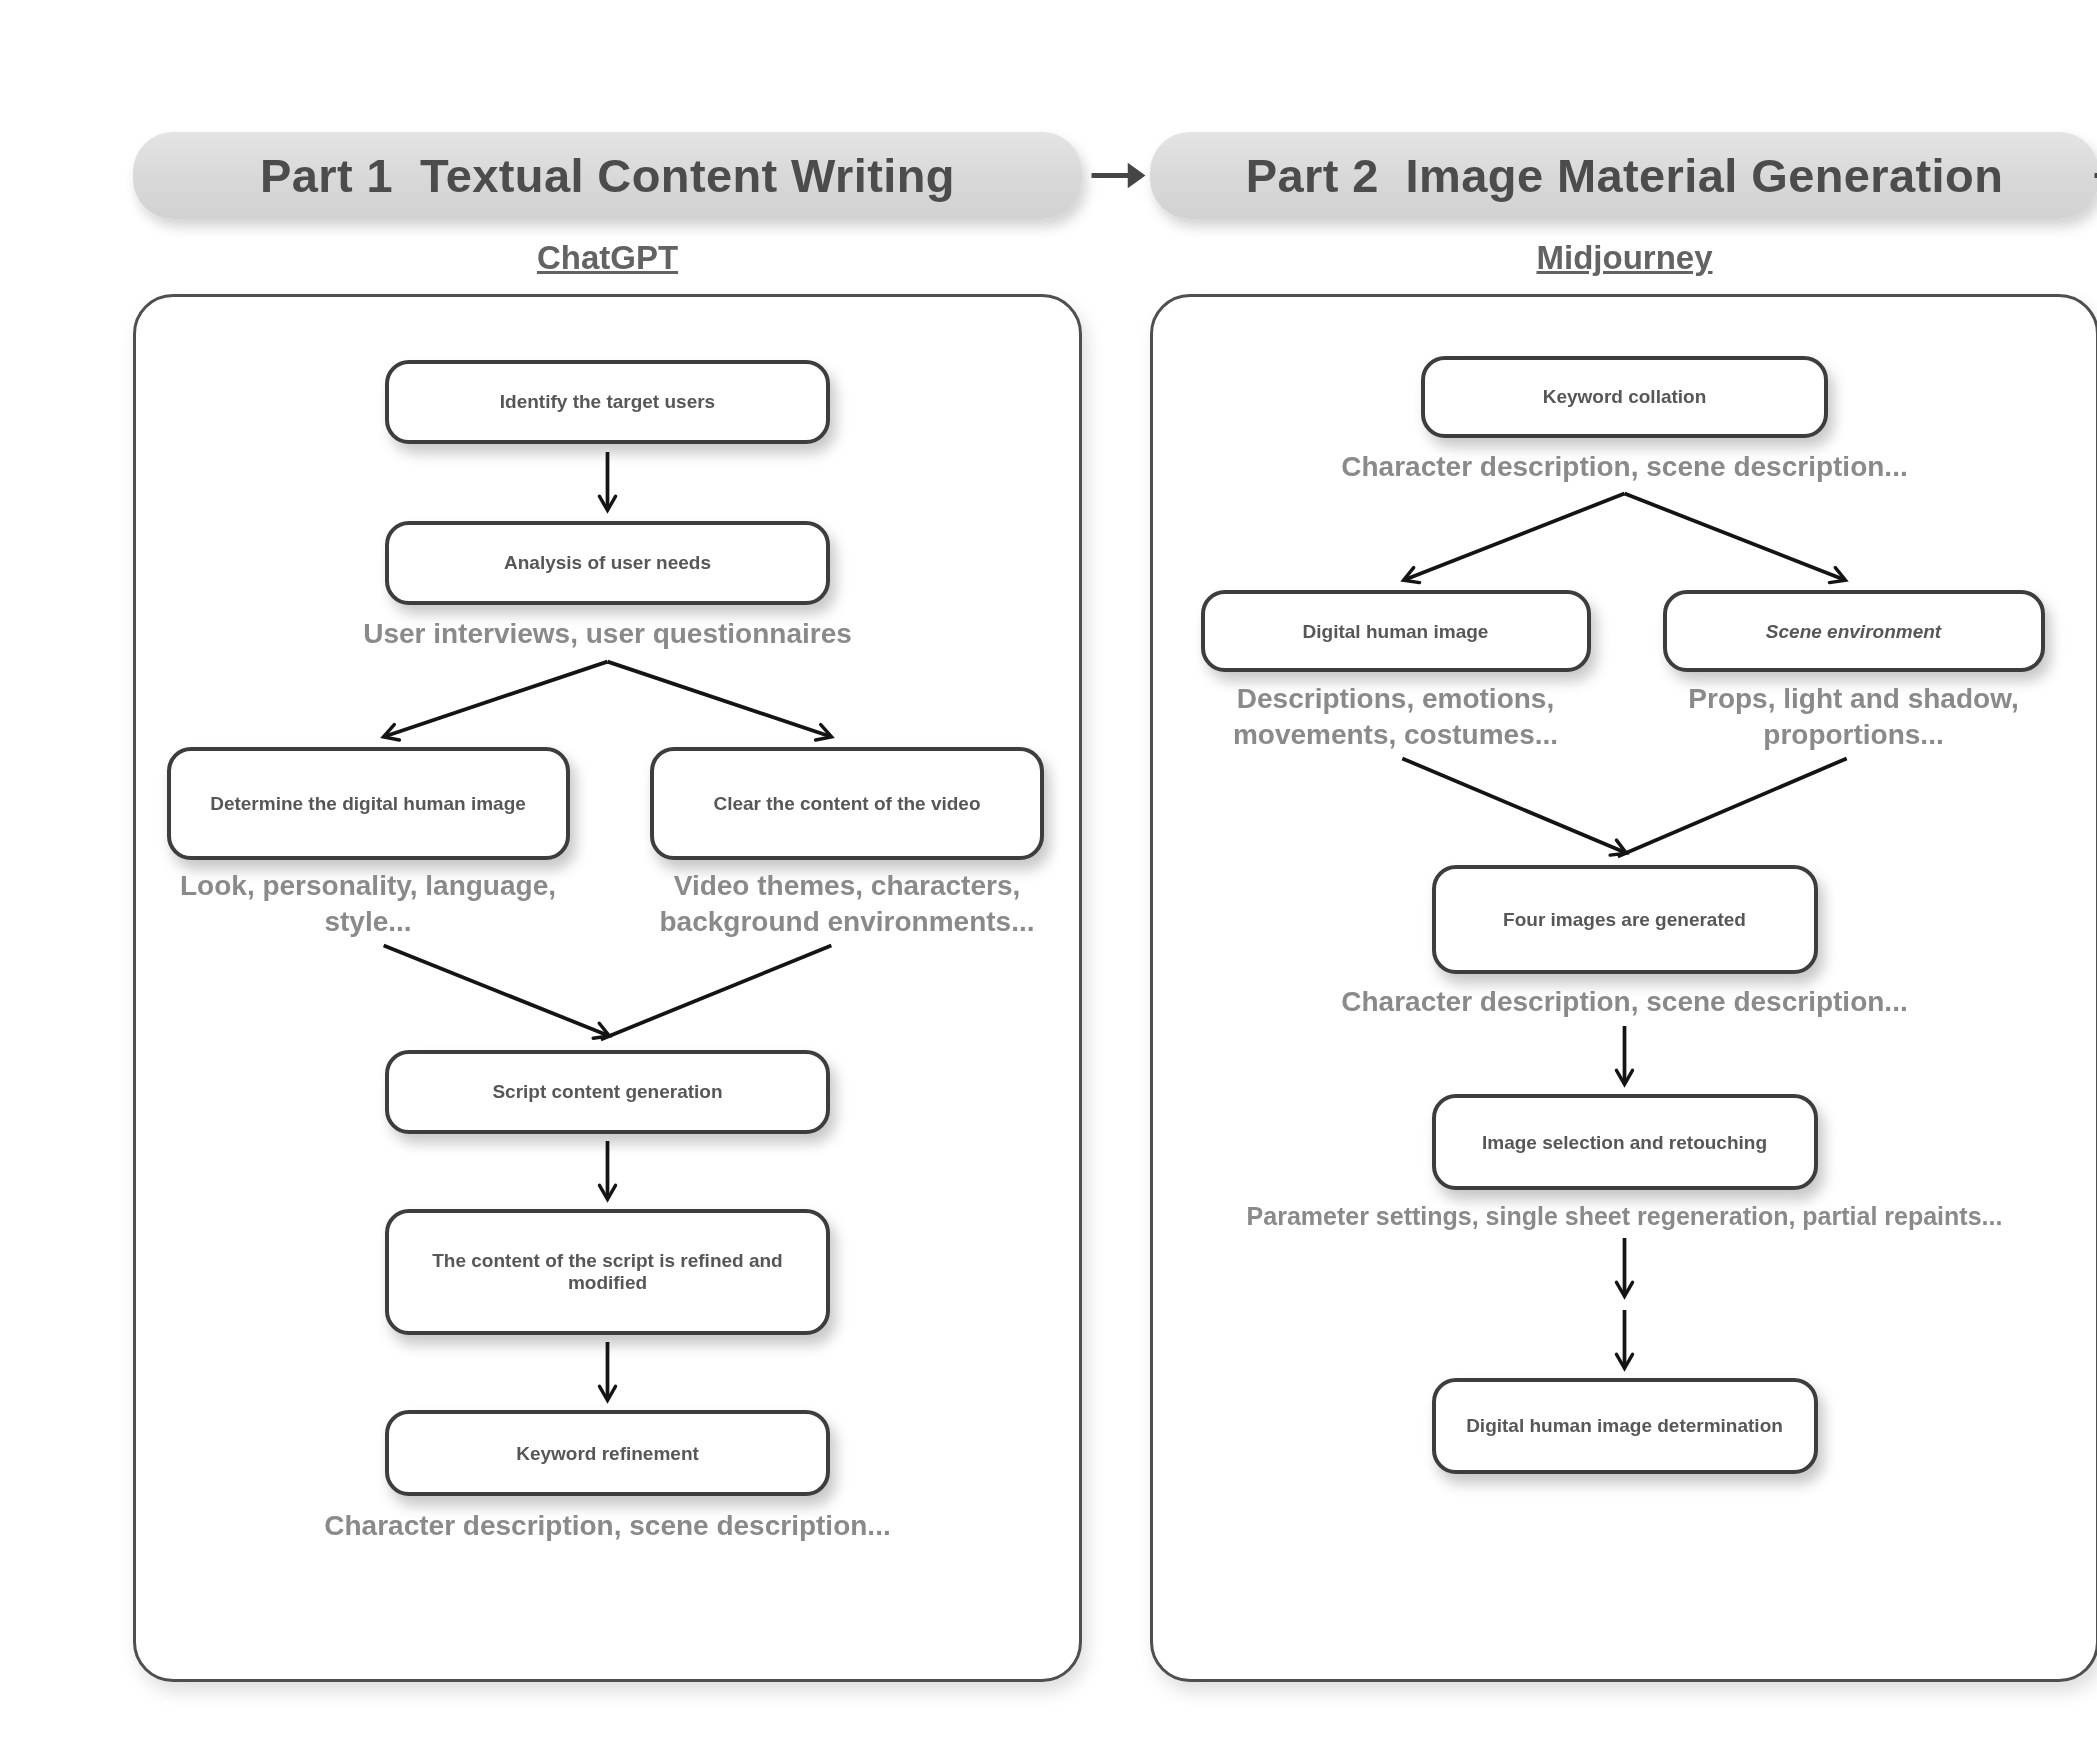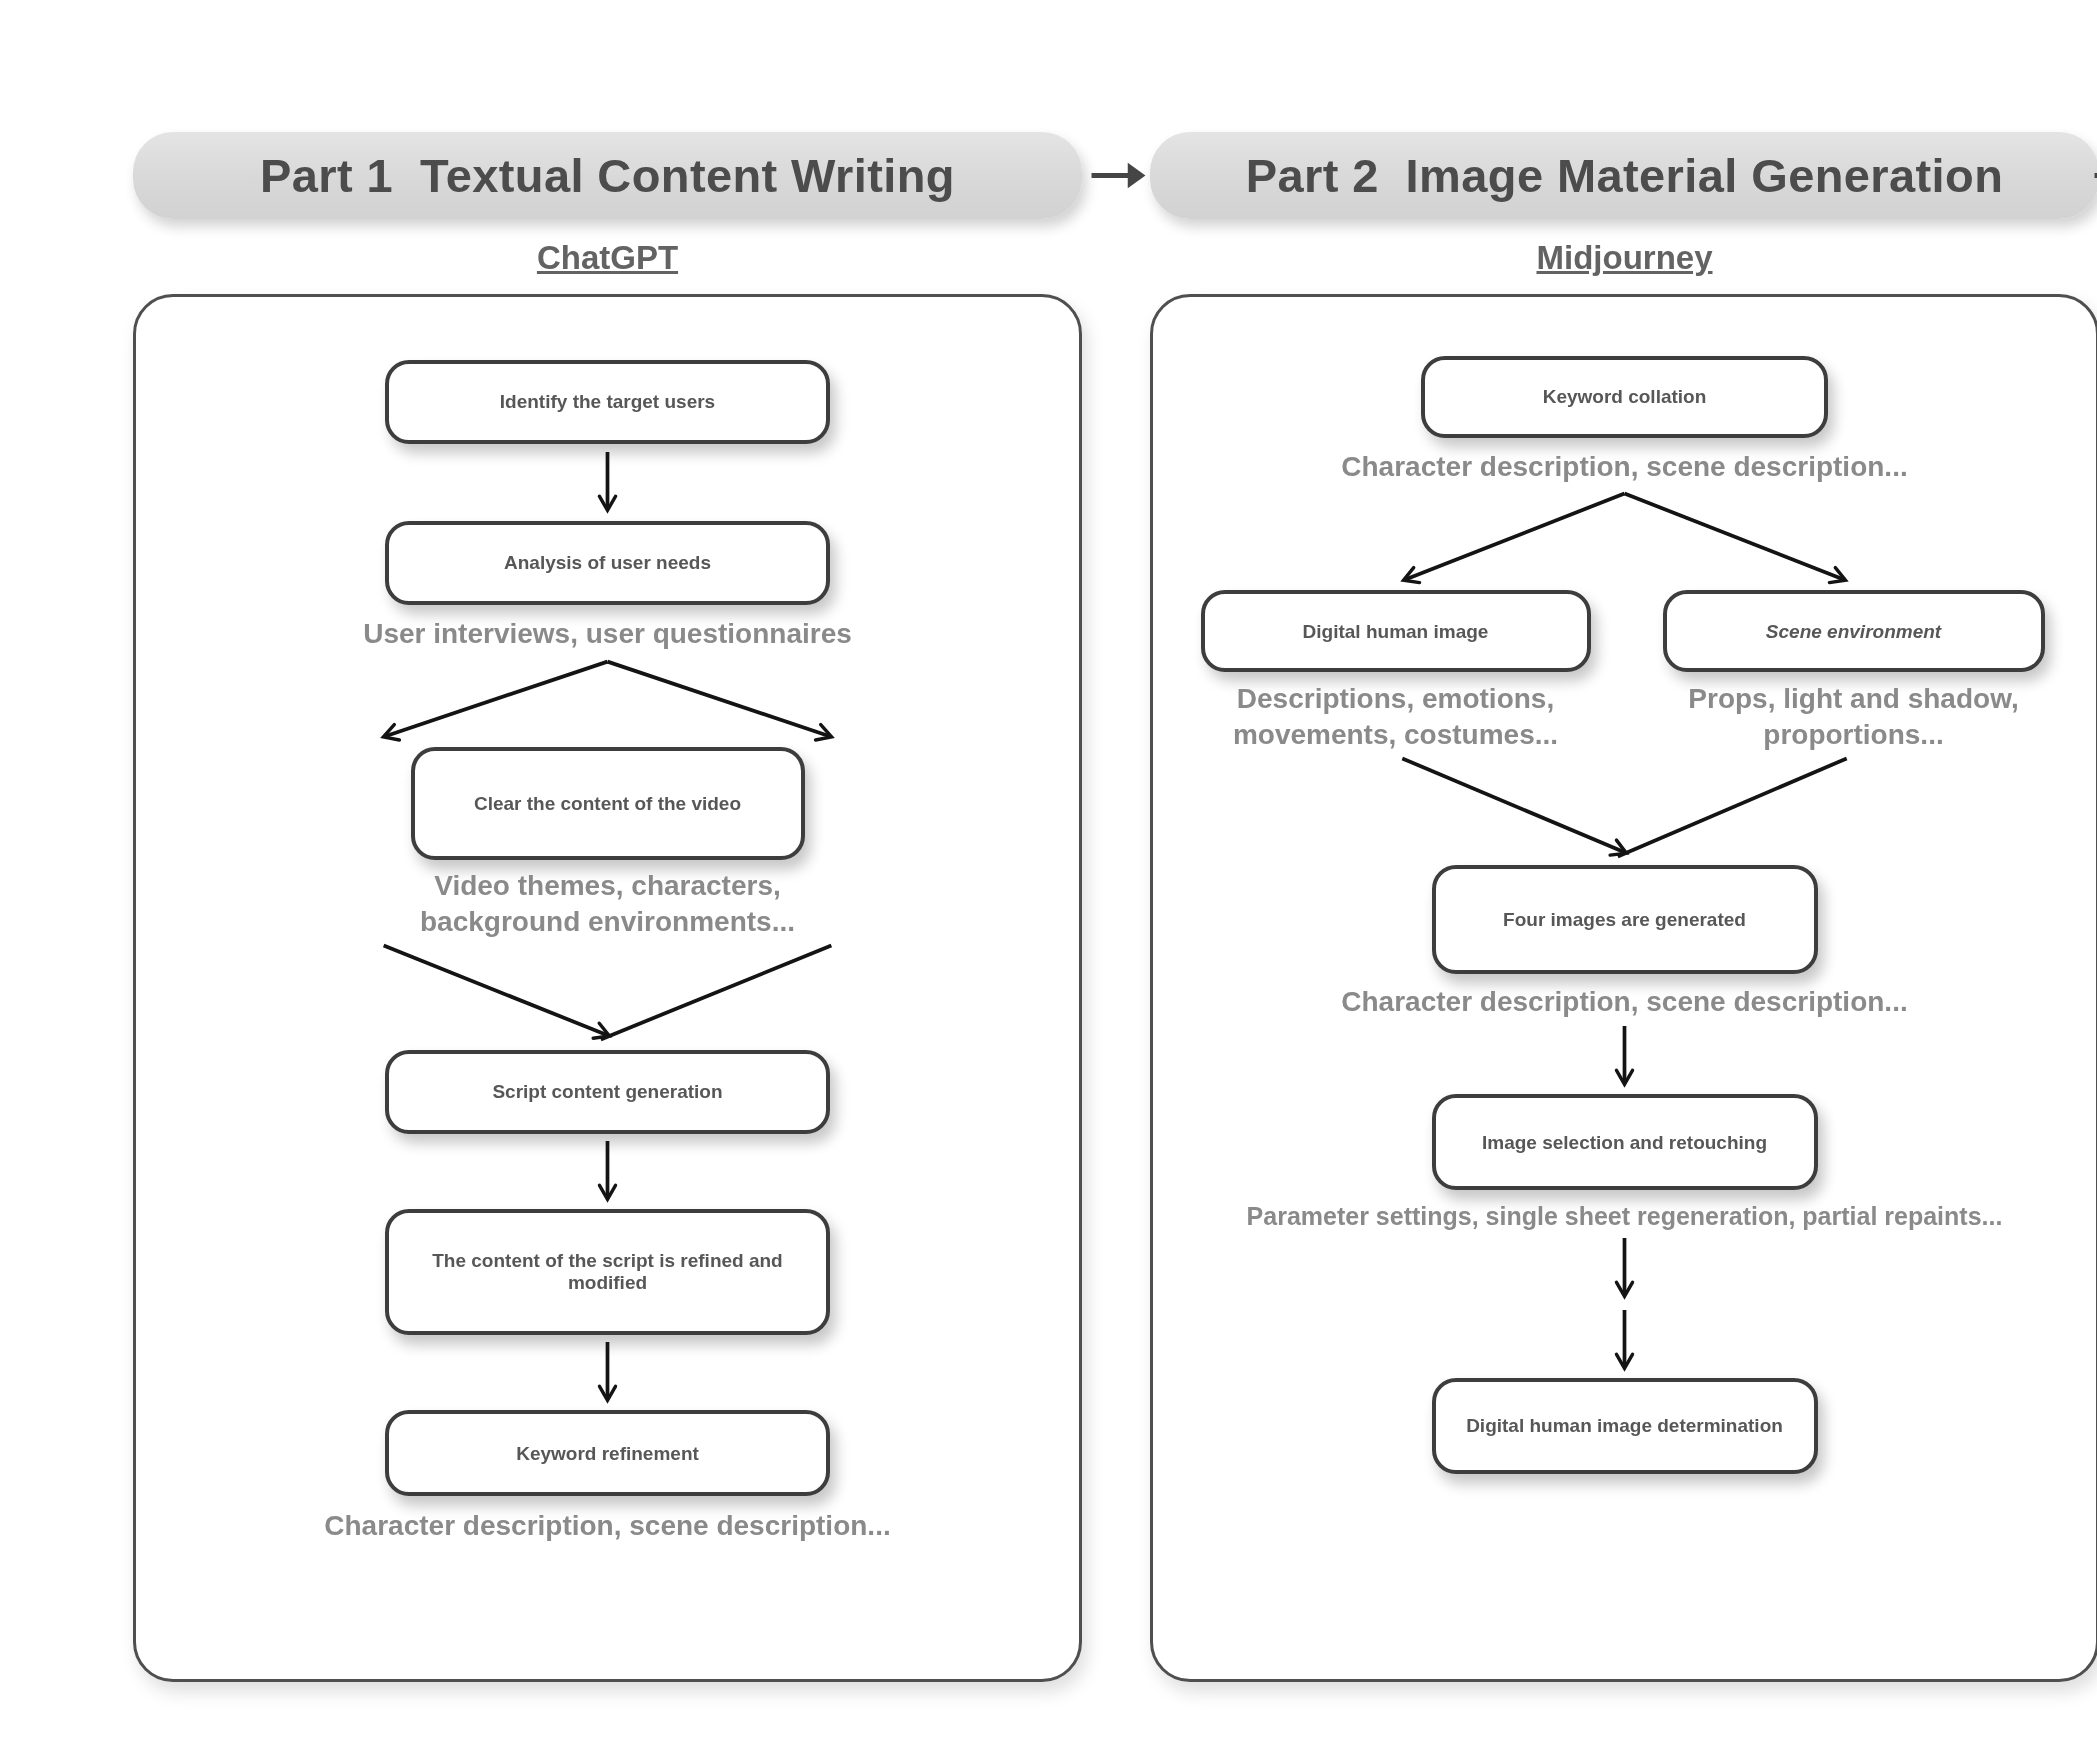--- a/index.html
+++ b/index.html
@@ -77,20 +77,26 @@
 
       <div class="caption" style="margin-top:11px;max-width:881px;">User interviews, user questionnaires</div>
 
       <svg style="margin-top:7.6px;" width="503" height="84" viewBox="0 0 1200 200">
         <line x1="600" y1="6" x2="70" y2="184" stroke="#141414" stroke-width="9" marker-end="url(#chev)"></line>
         <line x1="600" y1="6" x2="1130" y2="184" stroke="#141414" stroke-width="9" marker-end="url(#chev)"></line>
       </svg>
 
       <div class="pair" style="margin-top:4.2px;gap:55px;">
         <div class="subcol" style="width:424px;">
+          <div class="node" style="width:403px;height:113px;">
+            <span>Determine the digital human image</span>
+          </div>
+          <div class="caption" style="margin-top:7.6px;max-width:419px;">Look, personality, language, style...</div>
+        </div>
+        <div class="subcol" style="width:424px;">
           <div class="node" style="width:394px;height:113px;">
             <span>Clear the content of the video</span>
           </div>
           <div class="caption" style="margin-top:7.6px;max-width:419px;">Video themes, characters, background environments...</div>
         </div>
       </div>
 
       <svg style="margin-top:2.5px;" width="503" height="101" viewBox="0 0 1200 240">
         <line x1="66" y1="8" x2="600" y2="222" stroke="#141414" stroke-width="9" marker-end="url(#chev)"></line>
         <line x1="1134" y1="8" x2="584" y2="232" stroke="#141414" stroke-width="9"></line>

